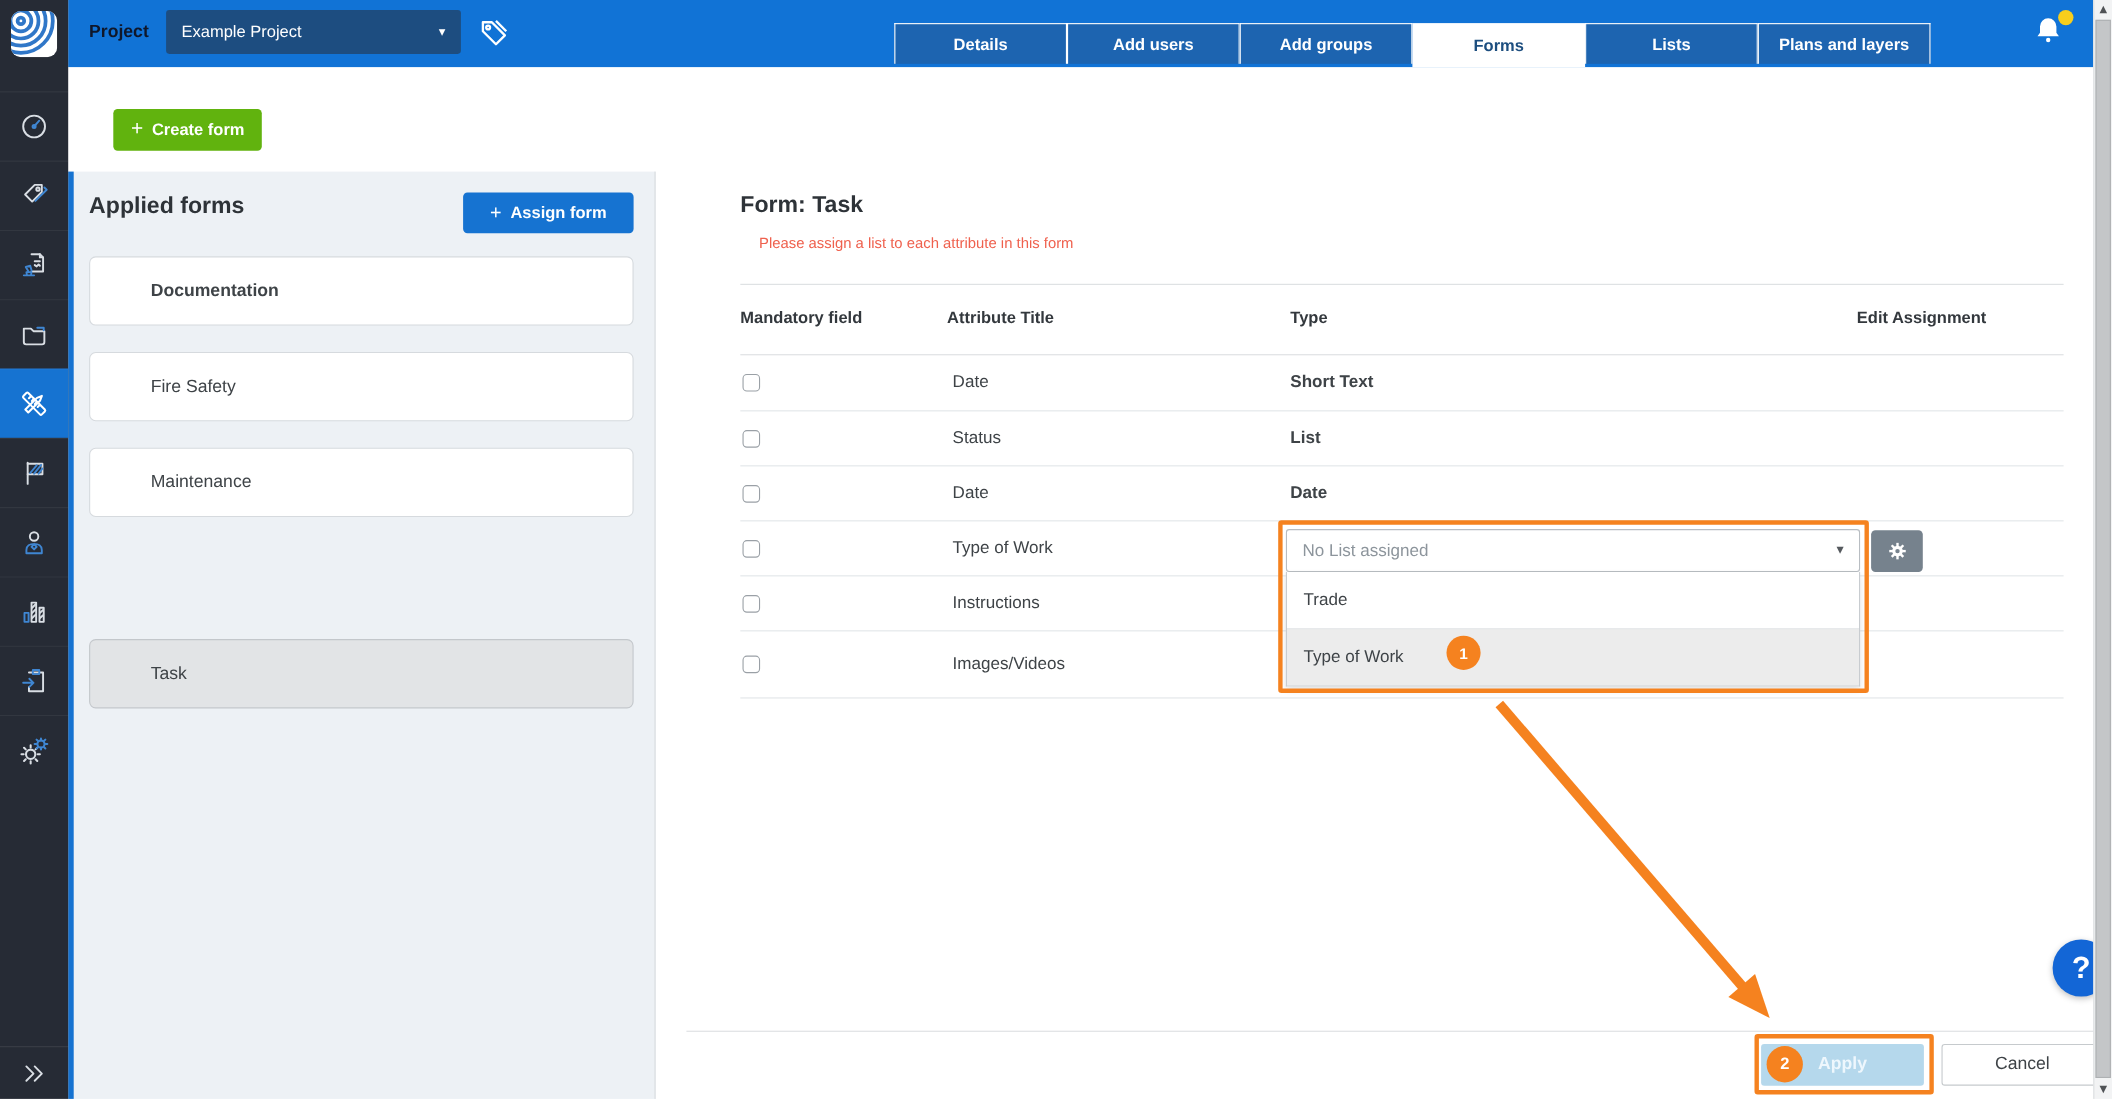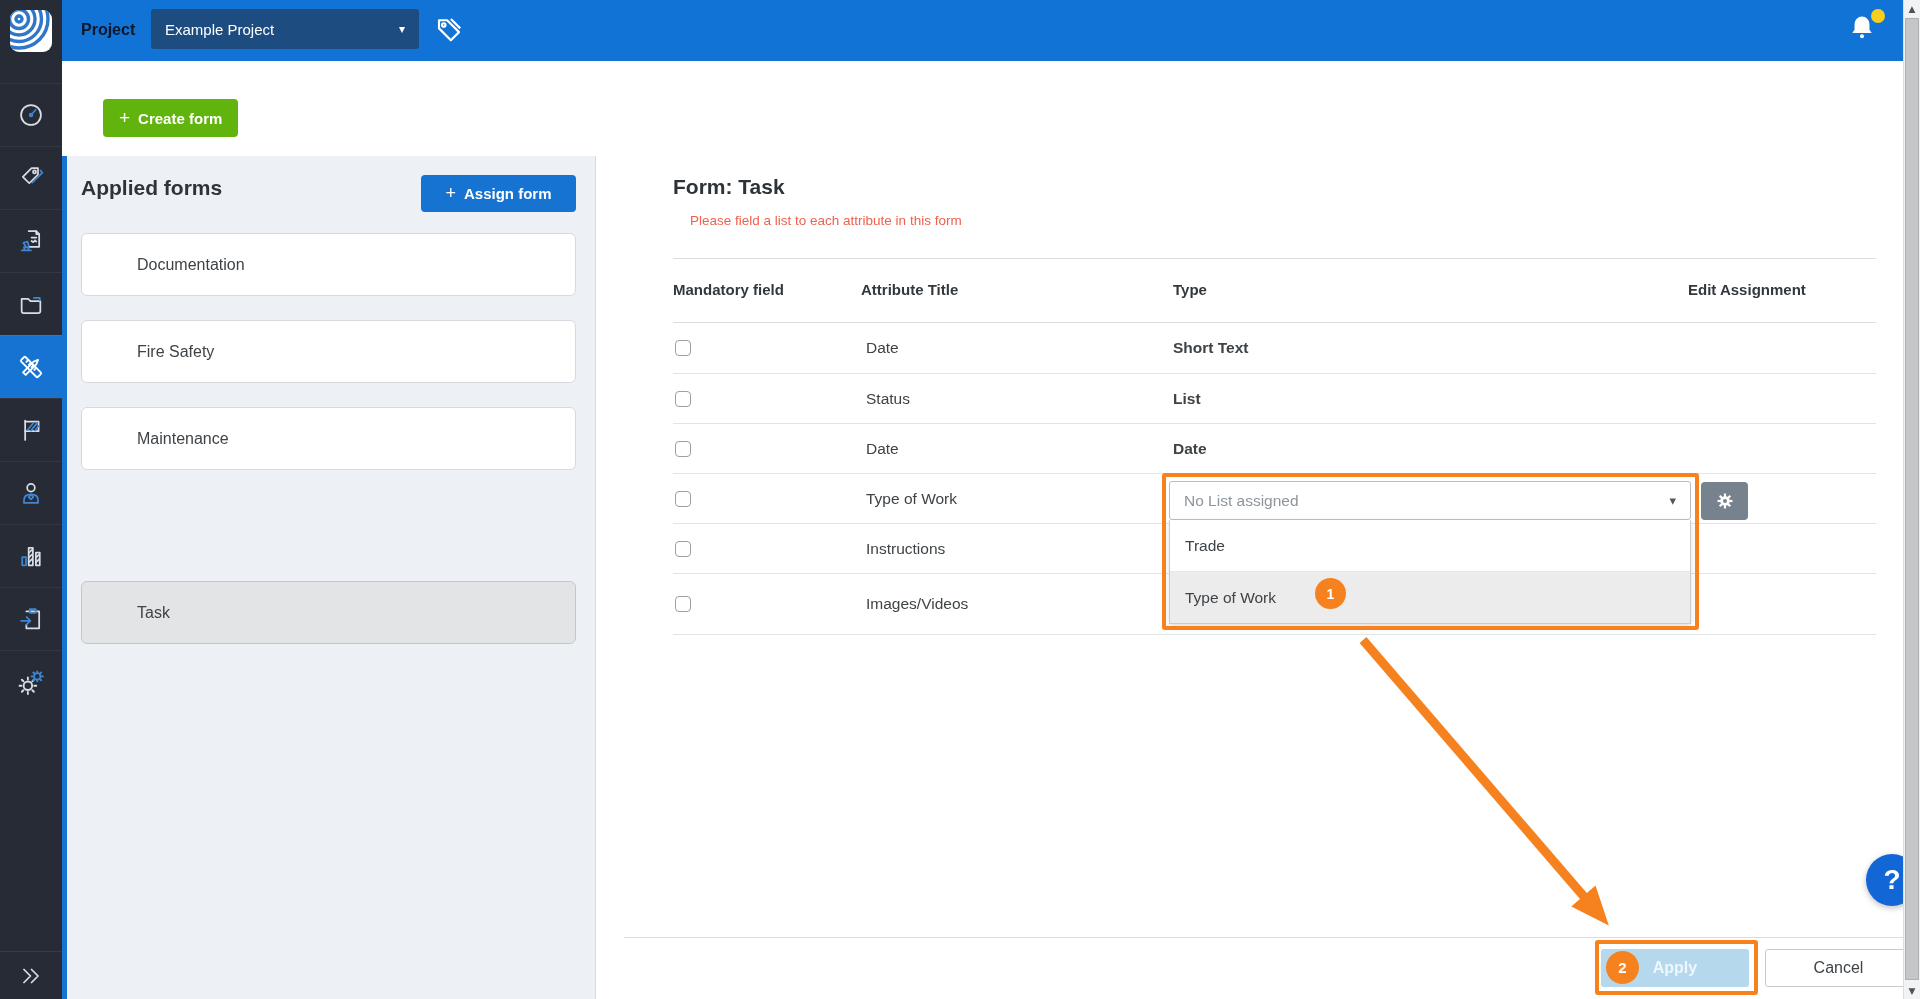--- a/index.html
+++ b/index.html
@@ -234,20 +234,28 @@
     <span>Example Project</span>
     <span class="caret">▾</span>
   </div>
   <span class="header-tag-icon">
     <svg width="30" height="30" viewBox="0 0 24 24" fill="none" stroke="#fff" stroke-width="1.7" stroke-linejoin="round">
       <path d="M4 11.5 V5 h6.5 L20 14.5 13.5 21 z"></path>
         <circle cx="7.8" cy="8.8" r="1.4"></circle>
         <path d="M13.5 4 l7.5 7.5"></path>
     </svg>
   </span>
+  <nav class="tabs">
+    <div class="tab">Details</div>
+    <div class="tab">Add users</div>
+    <div class="tab">Add groups</div>
+    <div class="tab active">Forms</div>
+    <div class="tab">Lists</div>
+    <div class="tab">Plans and layers</div>
+  </nav>
   <div class="bell">
     <svg width="32" height="32" viewBox="0 0 24 24">
       <path fill="#fff" d="M12 4.2 a5.6 5.6 0 0 1 5.6 5.6 v4.2 l1.7 2.5 H4.7 l1.7 -2.5 V9.8 A5.6 5.6 0 0 1 12 4.2 z"></path>
       <circle cx="12" cy="19" r="1.5" fill="#fff"></circle>
     </svg>
     <span class="bell-badge"></span>
   </div>
 </header>
 
 <div class="toolbar">
@@ -267,37 +275,37 @@
   </div>
 </div>
 
 <aside class="left-panel">
   <div class="left-strip"></div>
   <h2 class="panel-title">Applied forms</h2>
   <button class="assign-btn">
     <span style="font-size:18px;font-weight:normal;">+</span>
     <span>Assign form</span>
   </button>
-  <div class="form-card" style="top:77px;">
+  <div class="form-card" style="top:77px;font-weight:bold;">
     <span>Documentation</span>
   </div>
   <div class="form-card" style="top:164px;">
     <span>Fire Safety</span>
   </div>
   <div class="form-card" style="top:251px;">
     <span>Maintenance</span>
   </div>
   <div class="form-card selected" style="top:425px;">
     <span>Task</span>
   </div>
 </aside>
 
 <main class="main">
   <h1 class="form-title">Form: Task</h1>
-  <div class="form-warning">Please field a list to each attribute in this form</div>
+  <div class="form-warning">Please assign a list to each attribute in this form</div>
   <div class="divider d-top"></div>
 
   <div class="col-head ch-mandatory">Mandatory field</div>
   <div class="col-head ch-attr">Attribute Title</div>
   <div class="col-head ch-type">Type</div>
   <div class="col-head ch-edit">Edit Assignment</div>
 
   <div class="rows">
     <div class="trow" style="height:51px;">
       <span class="cb"></span>

